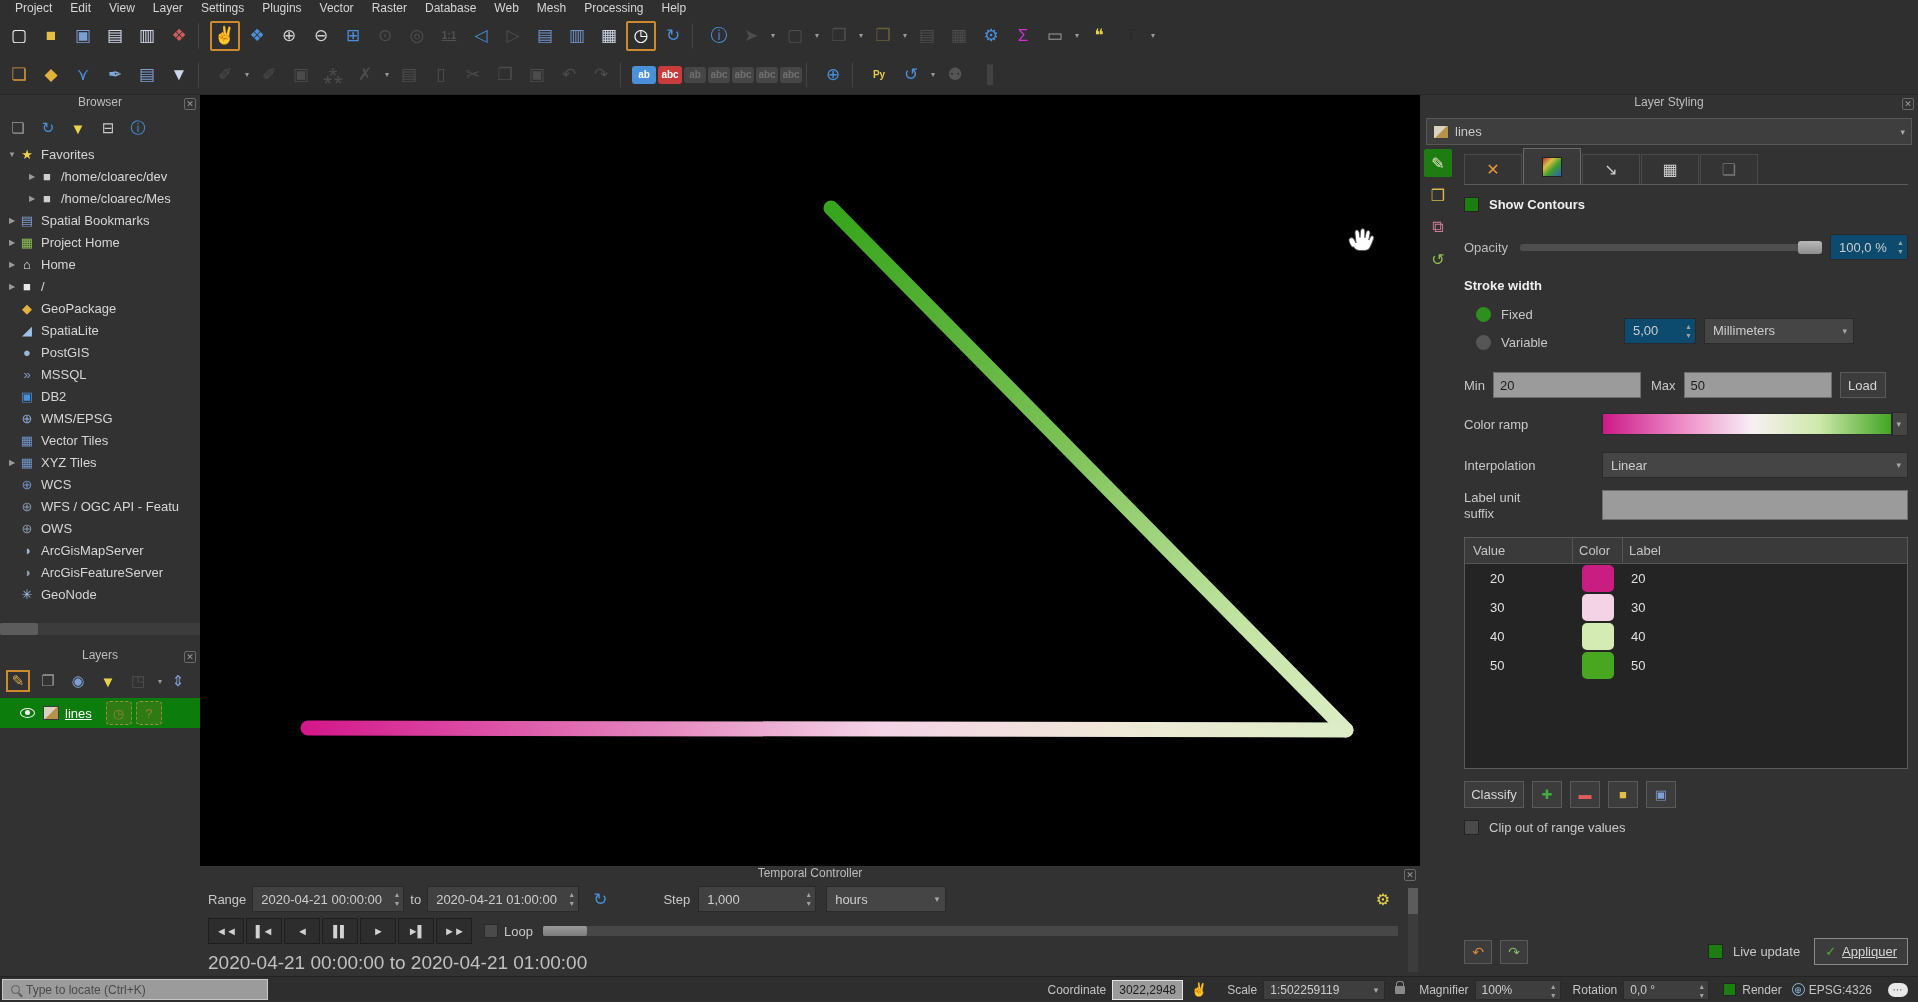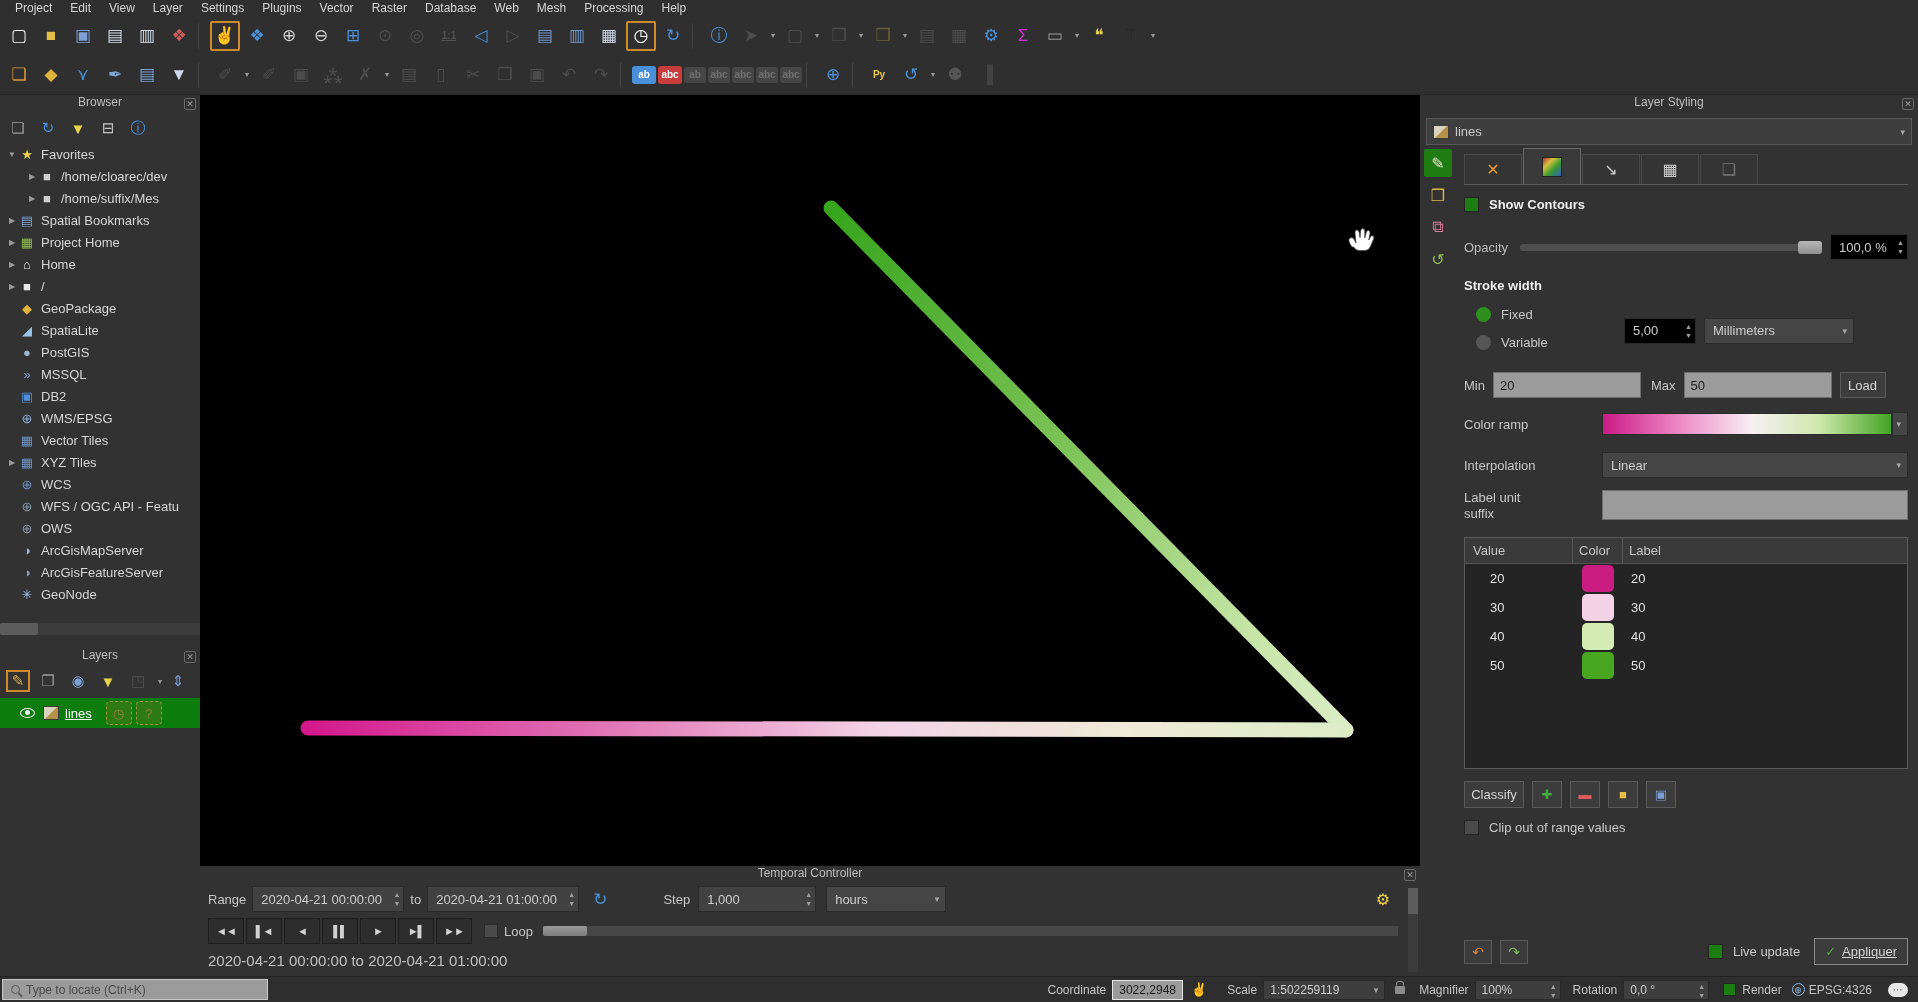--- a/index.html
+++ b/index.html
@@ -58,21 +58,21 @@
   .trange { display:flex; align-items:center; padding:4px 8px 0 8px; font-size:13px; color:#c8c8c8; }
   .dtspin { width:152px; height:26px; background:#414141; border:1px solid #2a2a2a; display:flex; align-items:center; padding-left:8px; color:#cdcdcd; position:relative; margin:0 6px; }
   .spin-arrows { position:absolute; right:3px; top:3px; font-size:7px; color:#a0a0a0; line-height:9px; text-align:center; }
   .combo { background:#454545; border:1px solid #2a2a2a; height:26px; display:flex; align-items:center; padding:0 8px; position:relative; color:#cdcdcd; }
   .combo::after { content:"▾"; font-size:9px; color:#a8a8a8; position:absolute; right:6px; }
   .playrow { display:flex; align-items:center; padding:6px 8px 0 8px; }
   .pbtn { width:36px; height:26px; background:#2d2d2d; border:1px solid #1e1e1e; color:#d2d2d2; display:flex; align-items:center; justify-content:center; font-size:11px; letter-spacing:-1px; margin-right:2px; }
   .loopchk { width:14px; height:14px; background:#4a4a4a; border:1px solid #2a2a2a; margin:0 6px 0 10px; }
   .seek { flex:1; height:10px; background:#474747; margin-left:10px; position:relative; }
   .seek .thumb { position:absolute; left:0; top:0; width:44px; height:10px; background:linear-gradient(#9a9a9a,#7c7c7c); border-radius:2px; }
-  .tstatus { font-size:15px; color:#c0c0c0; padding:8px 0 0 8px; }
+  .tstatus { font-size:19px; color:#c0c0c0; padding:8px 0 0 8px; }
   .vscroll { position:absolute; right:2px; top:22px; width:10px; height:84px; background:#3c3c3c; }
   .vscroll .thumb { width:10px; height:26px; background:#5c5c5c; }
 
   
   .styling { position:absolute; left:1420px; top:95px; width:498px; height:890px; background:#323232; }
   .layersel { margin:3px 6px 0 6px; height:27px; background:#3e3e3e; border:1px solid #575757; display:flex; align-items:center; padding-left:6px; position:relative; }
   .layersel::after { content:"▾"; font-size:9px; color:#a8a8a8; position:absolute; right:6px; }
   .sbody { display:flex; margin-top:4px; height:828px; }
   .strip { width:32px; margin-left:4px; flex:0 0 auto; }
   .sti { width:28px; height:28px; display:flex; align-items:center; justify-content:center; font-size:16px; margin-bottom:4px; border-radius:2px; }
@@ -82,21 +82,21 @@
   .tab { width:58px; height:30px; display:flex; align-items:center; justify-content:center; font-size:16px; border:1px solid #4a4a4a; border-bottom:none; margin-right:1px; background:#343434; }
   .tab.active { height:36px; background:#3a3a3a; border-color:#6a6a6a; }
   .grad-sq { width:20px; height:20px; border:1px solid #222; background:linear-gradient(135deg,#b83030 0%,#d8c040 30%,#3a9a30 60%,#3060c0 100%); }
   .chkrow { display:flex; align-items:center; margin-top:12px; }
   .chk { width:15px; height:15px; background:#1c7e10; border:1px solid #242424; margin-right:10px; flex:0 0 auto; }
   .chk.off { background:#4a4a4a; }
   .boldlbl { font-weight:bold; color:#efefef; }
   .oprow { display:flex; align-items:center; margin-top:22px; color:#bdbdbd; }
   .slider { flex:1; height:7px; background:#4e4e4e; border-radius:3px; margin:0 8px 0 12px; position:relative; }
   .slider .sthumb { position:absolute; right:0; top:-3px; width:24px; height:13px; background:linear-gradient(#b8b8b8,#8e8e8e); border-radius:3px; }
-  .spinbox { height:26px; background:#000000; border:1px solid #2a2a2a; display:flex; align-items:center; padding-left:8px; position:relative; color:#cdcdcd; }
+  .spinbox { height:26px; background:#0c4a6e; border:1px solid #2a2a2a; display:flex; align-items:center; padding-left:8px; position:relative; color:#cdcdcd; }
   .radio { width:15px; height:15px; border-radius:50%; background:#565656; margin-right:10px; flex:0 0 auto; }
   .radio.on { background:#2e8f1e; }
   .frow { display:flex; align-items:center; }
   .lightin { background:#9b9b9b; border:1px solid #6e6e6e; color:#1c1c1c; height:26px; display:flex; align-items:center; padding-left:6px; }
   .btn { background:#3c3c3c; border:1px solid #5a5a5a; color:#d6d6d6; display:flex; align-items:center; justify-content:center; }
   .vtable { border:1px solid #5a5a5a; margin-top:14px; height:232px; background:#242424; display:flex; flex-direction:column; }
   .vthead { display:flex; background:#3a3a3a; border-bottom:1px solid #555; height:26px; align-items:center; color:#c4c4c4; }
   .vthead .c1 { width:108px; padding-left:8px; border-right:1px solid #555; height:100%; display:flex; align-items:center; }
   .vthead .c2 { width:50px; padding-left:6px; border-right:1px solid #555; height:100%; display:flex; align-items:center; }
   .vthead .c3 { flex:1; padding-left:6px; height:100%; display:flex; align-items:center; }
@@ -508,21 +508,21 @@
 
   <div class="trow ind1">
     <span class="arr">▶</span>
     <span class="ticon" style="color: rgb(207, 207, 207);">■</span>
     <span>/home/cloarec/dev</span>
   </div>
 
   <div class="trow ind1">
     <span class="arr">▶</span>
     <span class="ticon" style="color: rgb(207, 207, 207);">■</span>
-    <span>/home/suffix/Mes</span>
+    <span>/home/cloarec/Mes</span>
   </div>
 
   <div class="trow ind0">
     <span class="arr">▶</span>
     <span class="ticon" style="color: rgb(127, 159, 208);">▤</span>
     <span>Spatial Bookmarks</span>
   </div>
 
   <div class="trow ind0">
     <span class="arr">▶</span>

